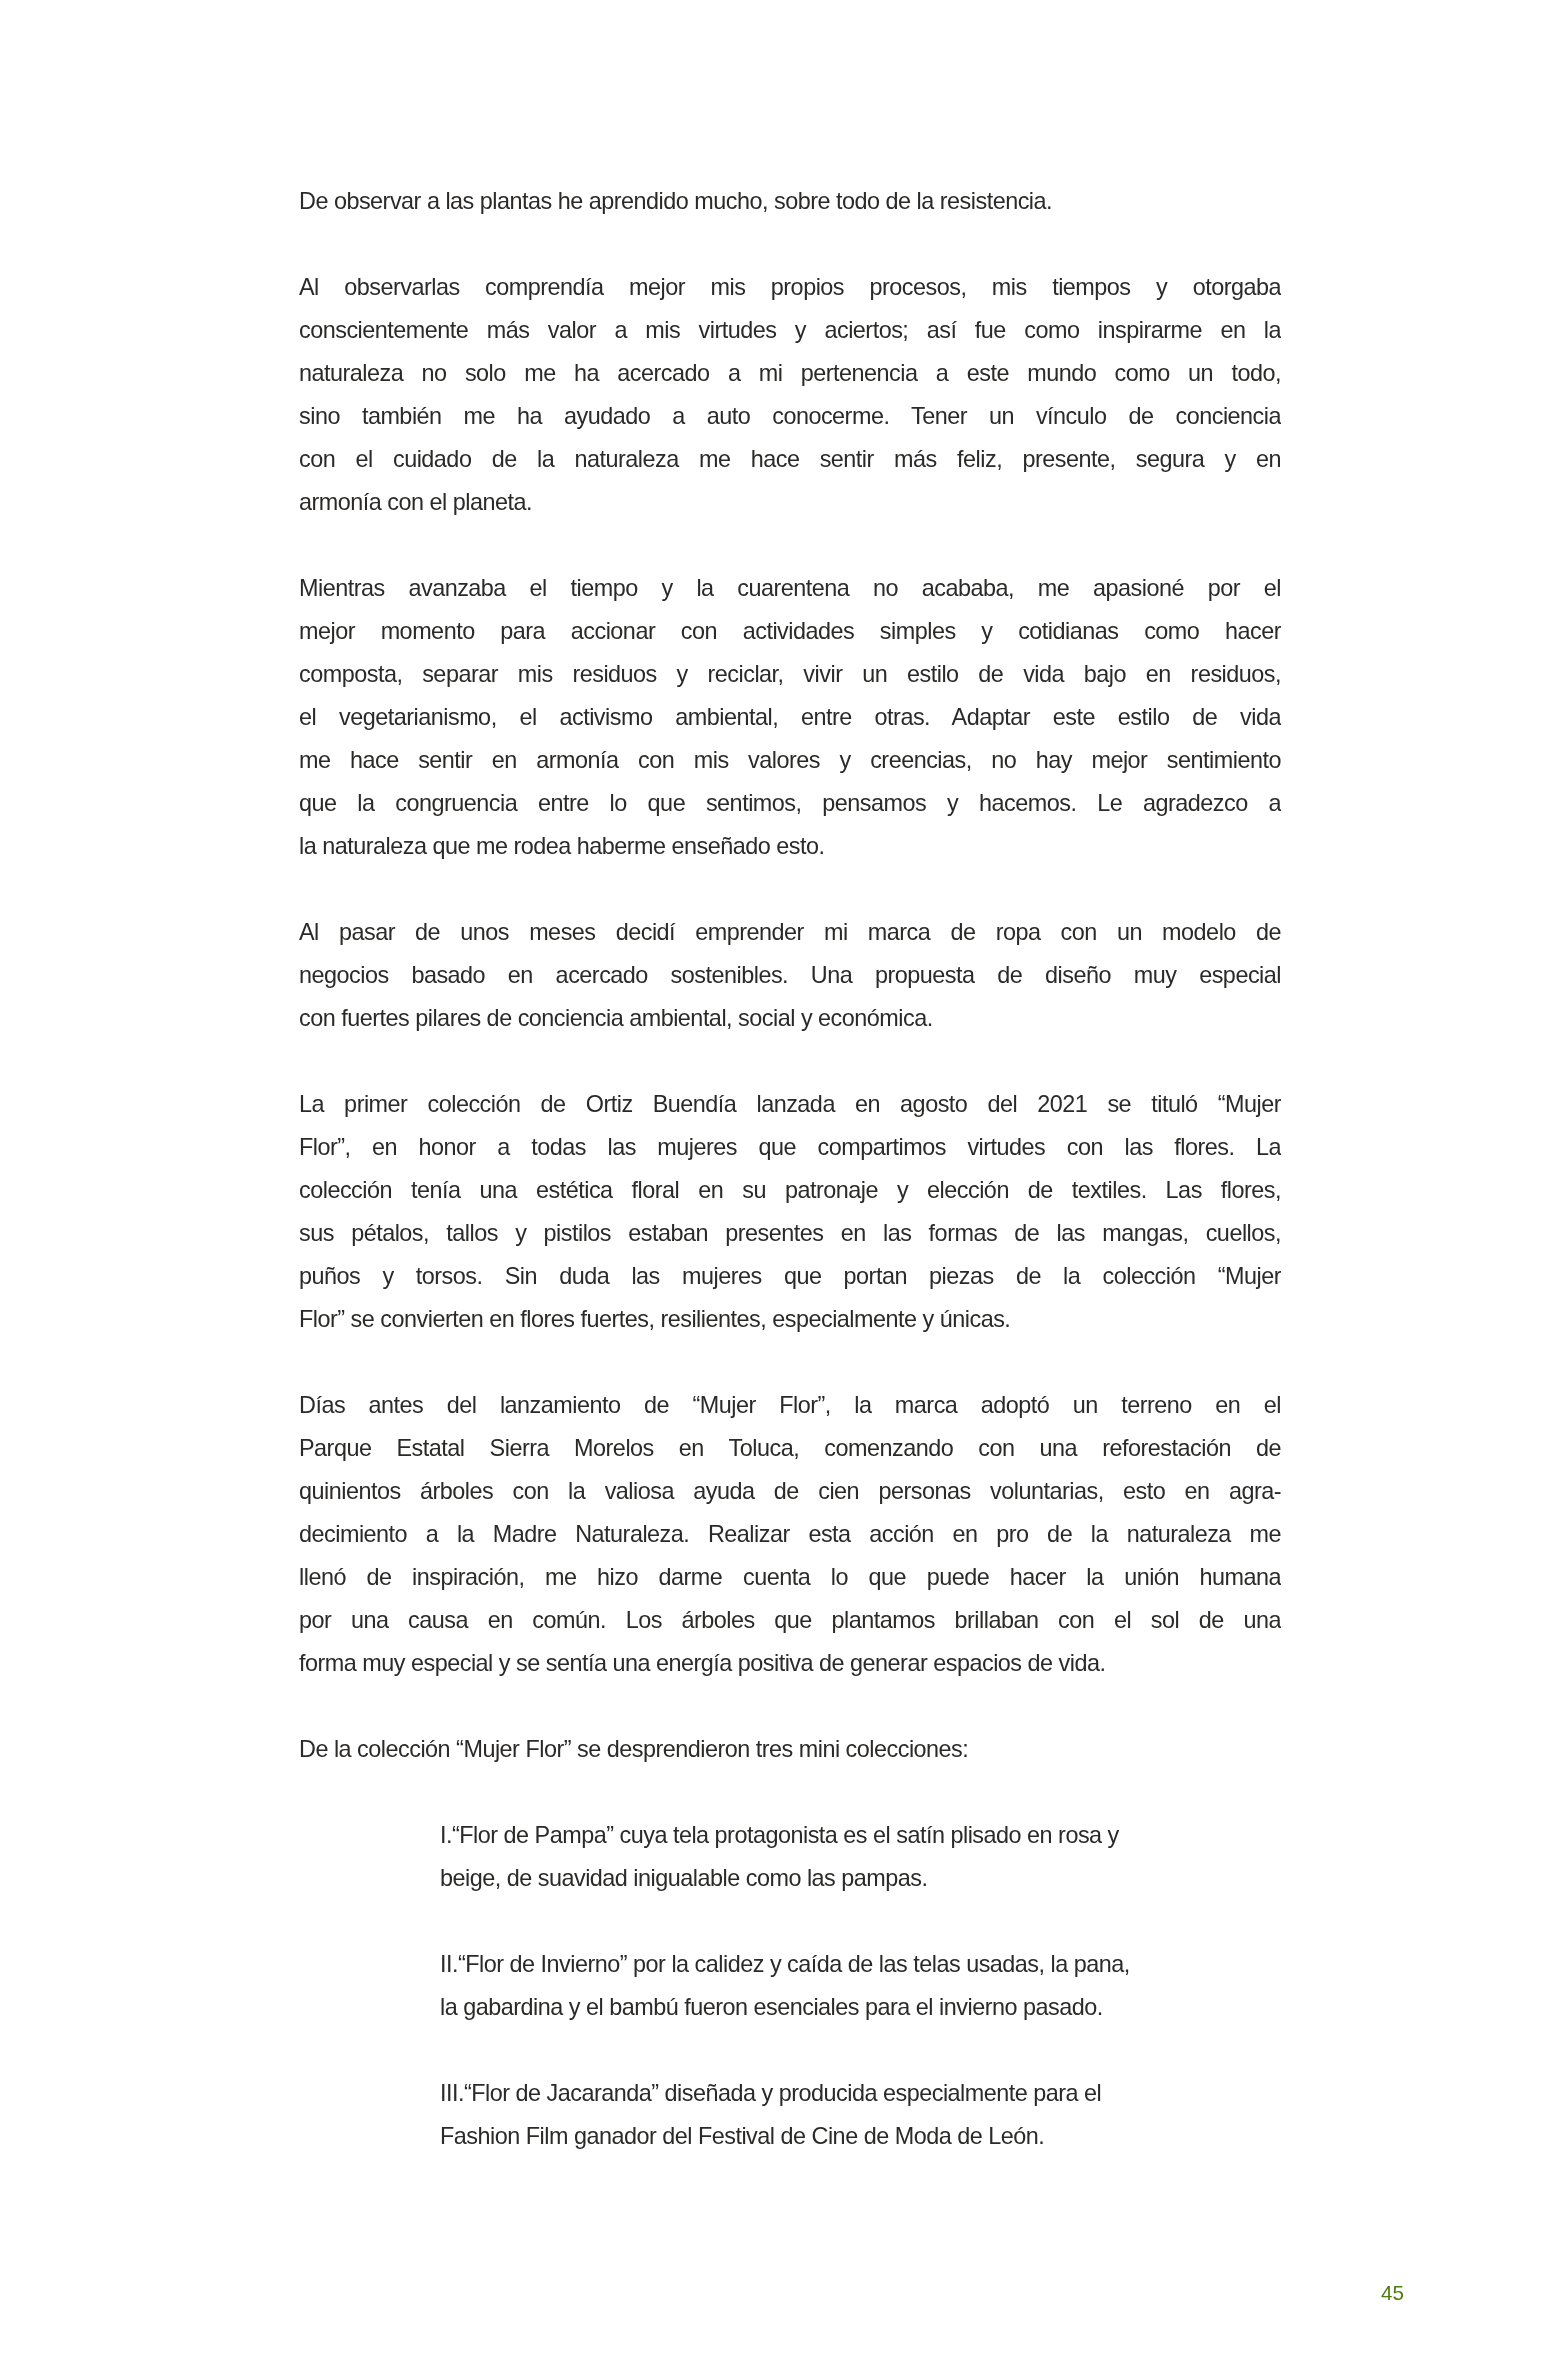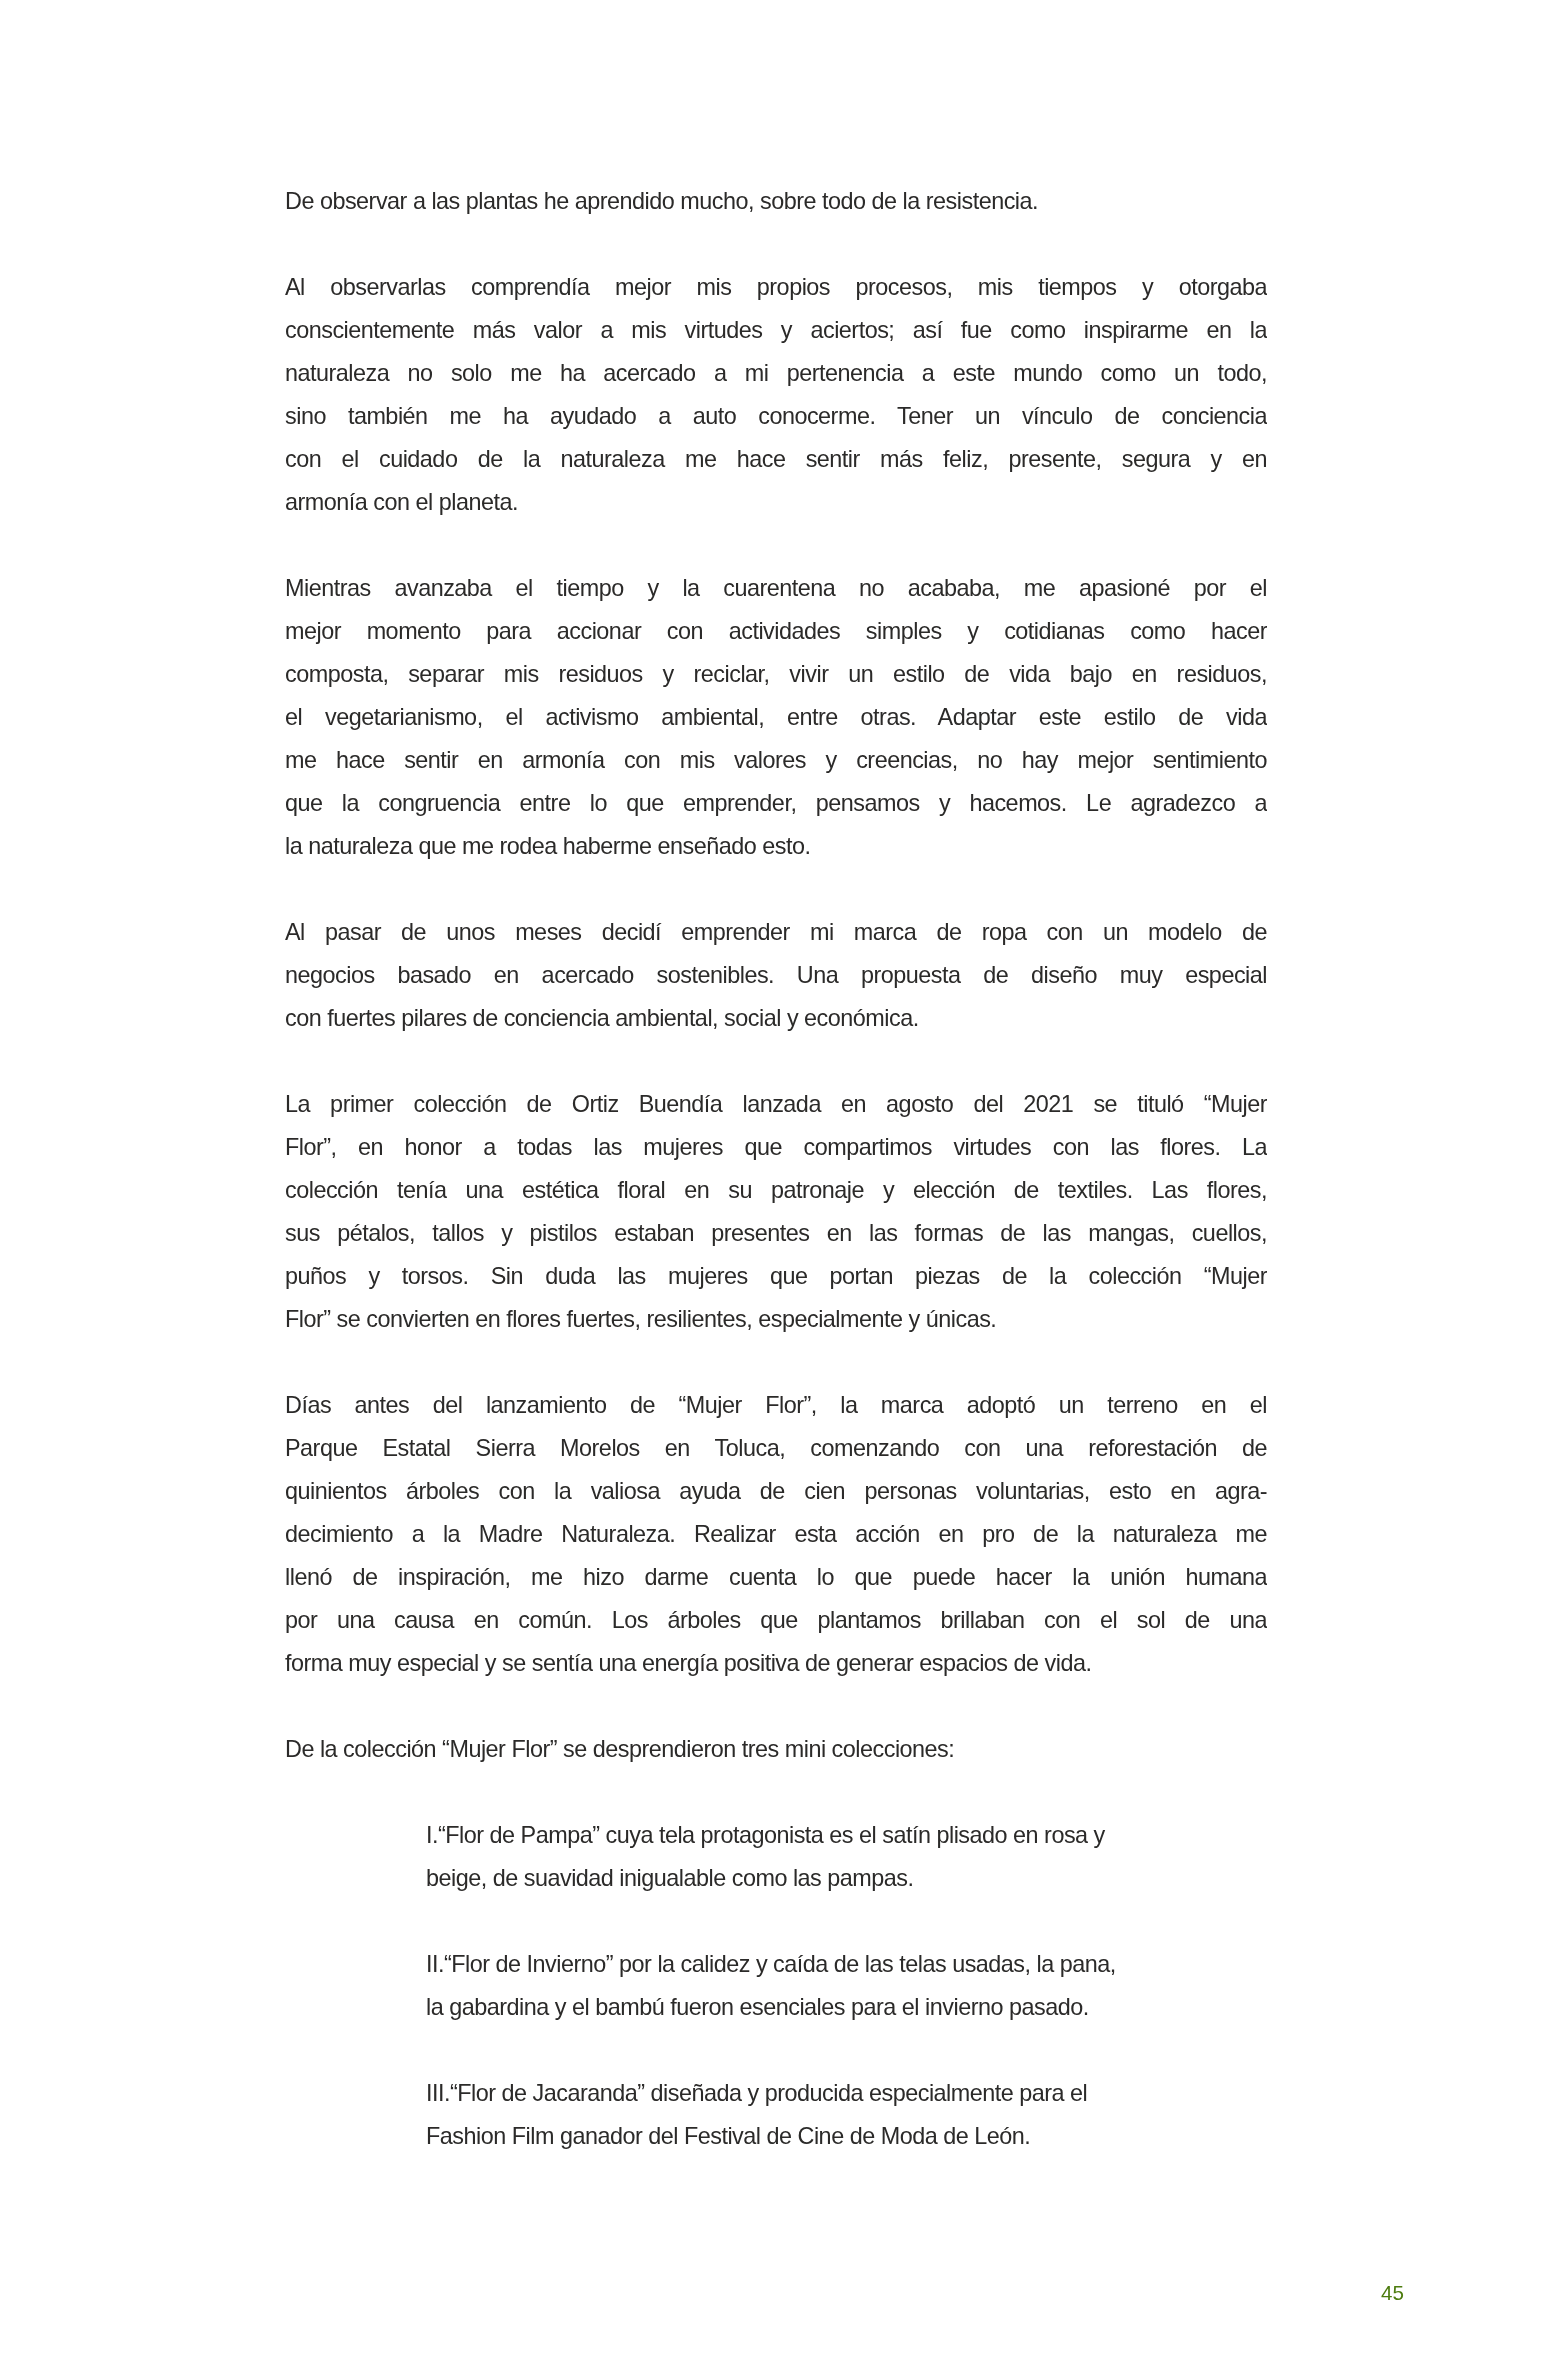--- a/index.html
+++ b/index.html
@@ -17,21 +17,21 @@
   }
   .page {
     position: absolute;
     left: 0; top: 0;
     width: 1550px;
     height: 2379px;
     background: #ffffff;
   }
   .text-block {
     position: absolute;
-    left: 285px;
+    left: 299px;
     top: 180px;
     width: 982px;
   }
   .para {
     margin: 0 0 43px 0;
   }
   .line {
     display: block;
     height: 43px;
     line-height: 43px;
@@ -86,21 +86,21 @@
       <span class="line">con el cuidado de la naturaleza me hace sentir más feliz, presente, segura y en</span>
       <span class="line last">armonía con el planeta.</span>
     </p>
 
     <p class="para">
       <span class="line">Mientras avanzaba el tiempo y la cuarentena no acababa, me apasioné por el</span>
       <span class="line">mejor momento para accionar con actividades simples y cotidianas como hacer</span>
       <span class="line">composta, separar mis residuos y reciclar, vivir un estilo de vida bajo en residuos,</span>
       <span class="line">el vegetarianismo, el activismo ambiental, entre otras. Adaptar este estilo de vida</span>
       <span class="line">me hace sentir en armonía con mis valores y creencias, no hay mejor sentimiento</span>
-      <span class="line">que la congruencia entre lo que emprender, pensamos y hacemos. Le agradezco a</span>
+      <span class="line">que la congruencia entre lo que sentimos, pensamos y hacemos. Le agradezco a</span>
       <span class="line last">la naturaleza que me rodea haberme enseñado esto.</span>
     </p>
 
     <p class="para">
       <span class="line">Al pasar de unos meses decidí emprender mi marca de ropa con un modelo de</span>
       <span class="line">negocios basado en acercado sostenibles. Una propuesta de diseño muy especial</span>
       <span class="line last">con fuertes pilares de conciencia ambiental, social y económica.</span>
     </p>
 
     <p class="para">

